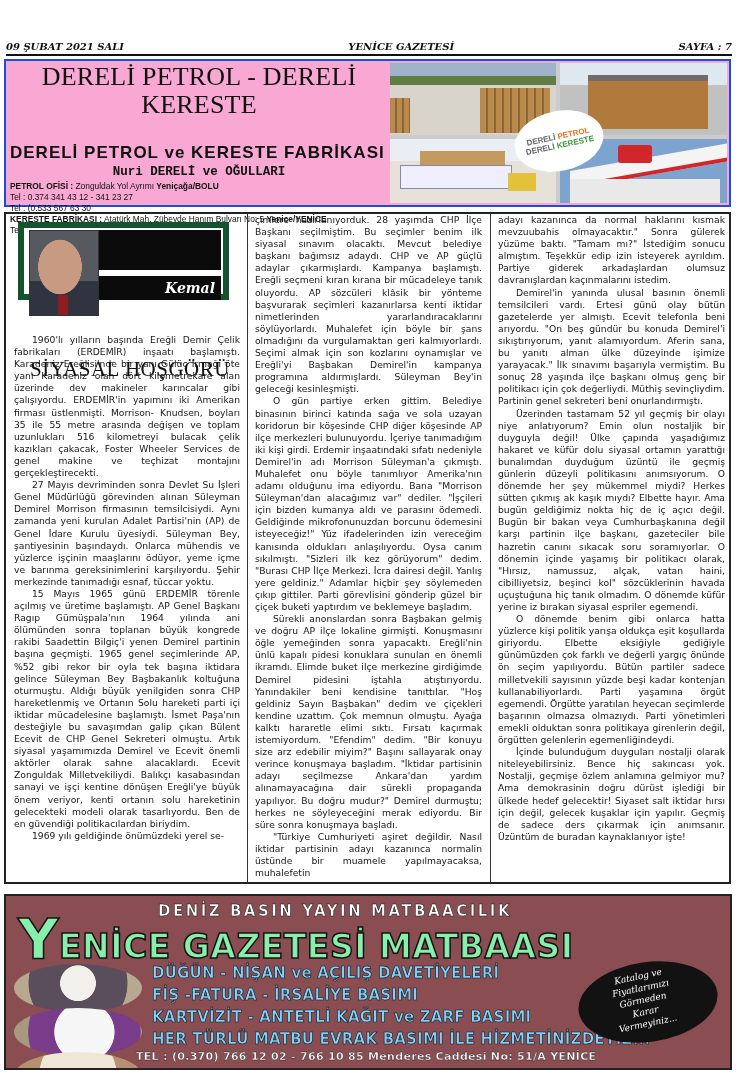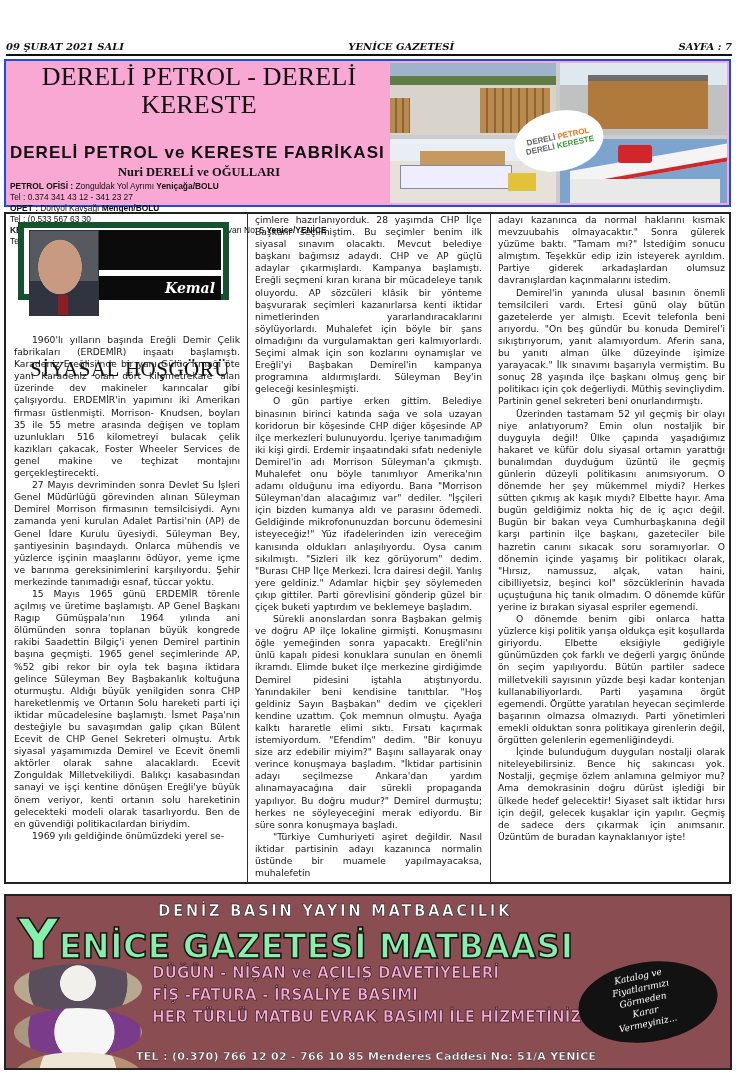--- a/index.html
+++ b/index.html
@@ -3,21 +3,21 @@
 <meta charset="utf-8">
 <style>
   html,body{margin:0;padding:0;background:#fff;}
   body{width:738px;height:1075px;position:relative;overflow:hidden;font-family:"DejaVu Sans",sans-serif;color:#111;}
   .hdr{position:absolute;left:6px;right:6px;top:38px;height:14px;display:flex;justify-content:space-between;align-items:flex-end;font-family:"DejaVu Serif",serif;font-weight:bold;font-style:italic;font-size:10px;}
   .hdr-rule{position:absolute;left:6px;right:6px;top:54px;height:2px;background:#111;}
   .ad1{position:absolute;left:4px;top:59px;width:727px;height:148px;border:2px solid #1d4ed8;box-sizing:border-box;background:#f9a8d4;}
   .ad1-left{position:absolute;left:4px;top:2px;width:378px;}
   .ad1-title1{font-family:"Liberation Serif",serif;font-size:26px;line-height:28px;text-align:center;letter-spacing:0.2px;}
   .ad1-title2{font-family:"Liberation Sans",sans-serif;font-weight:bold;font-size:17px;line-height:20px;text-align:left;letter-spacing:1px;margin-top:24px;}
-  .ad1-title3{font-family:Liberation Serif, serif;font-weight:bold;font-size:12.5px;line-height:18px;text-align:center;}
+  .ad1-title3{font-family:Liberation Mono, monospace;font-weight:bold;font-size:12.5px;line-height:18px;text-align:center;}
   .ad1-line{font-family:"Liberation Sans",sans-serif;font-size:8.4px;line-height:11px;white-space:nowrap;}
   .ad1-line b{font-weight:bold;}
   .ad1-photos{position:absolute;left:384px;top:2px;width:337px;height:140px;background:#ccc;overflow:hidden;}
   .ph{position:absolute;overflow:hidden;}
   .ph1{left:0;top:0;width:166px;height:72px;background:linear-gradient(#9fb4c8 0 18%,#5f7d45 18% 30%,#d8d4cc 30% 100%);}
   .ph1 .wood{position:absolute;left:90px;top:25px;width:70px;height:45px;background:repeating-linear-gradient(90deg,#b88a4e 0 6px,#8c6533 6px 8px);}
   .ph1 .wood2{position:absolute;left:0;top:35px;width:20px;height:35px;background:repeating-linear-gradient(90deg,#b88a4e 0 5px,#8c6533 5px 7px);}
   .ph2{left:170px;top:0;width:167px;height:72px;background:linear-gradient(#dfe7ef 0 30%,#bfc2c0 30% 100%);}
   .ph2 .house{position:absolute;left:28px;top:12px;width:120px;height:48px;background:#b07a3c;border-top:6px solid #6d6d6d;}
   .ph3{left:0;top:76px;width:166px;height:64px;background:linear-gradient(#e8eef3 0 35%,#e6e2da 35% 100%);}
@@ -45,21 +45,21 @@
   .c1{left:8px;top:120px;width:226px;}
   .c2{left:249px;top:0px;width:227px;}
   .c3{left:492px;top:0px;width:227px;}
   .colrule{position:absolute;top:0;bottom:0;width:1px;background:#333;}
   .ad2{position:absolute;left:4px;top:894px;width:728px;height:176px;border:2px solid #222;box-sizing:border-box;background:#8a4d52;overflow:hidden;}
   .ad2-top{position:absolute;left:152px;top:6px;font-family:"DejaVu Sans",sans-serif;font-weight:bold;font-size:15px;letter-spacing:2.5px;color:#fff;-webkit-text-stroke:0.5px #111;}
   .ad2-main{position:absolute;left:12px;top:18px;font-family:"DejaVu Sans",sans-serif;font-weight:bold;font-size:33px;letter-spacing:0.5px;color:#86efac;-webkit-text-stroke:1.5px #111;line-height:36px;}
   .ad2-main .big{font-size:56px;line-height:50px;}
   .ad2-circles{position:absolute;left:8px;top:68px;width:128px;}
   .ad2-circles div{width:128px;height:48px;border-radius:50%;margin-bottom:-4px;}
-  .ad2-lines{position:absolute;left:146px;top:66px;font-family:"DejaVu Sans",sans-serif;font-weight:bold;font-size:15px;line-height:22px;color:#f9a8d4;-webkit-text-stroke:0.6px #111;letter-spacing:0.2px;}
+  .ad2-lines{position:absolute;left:146px;top:66px;font-family:"DejaVu Sans",sans-serif;font-weight:bold;font-size:15px;line-height:22px;color:#7dd3fc;-webkit-text-stroke:0.6px #111;letter-spacing:0.2px;}
   .ad2-tel{position:absolute;left:130px;top:154px;font-family:"DejaVu Sans",sans-serif;font-weight:bold;font-size:11px;color:#fff;-webkit-text-stroke:0.3px #111;letter-spacing:0.3px;}
   .ad2-oval{position:absolute;left:572px;top:66px;width:140px;height:80px;border-radius:50%;background:#121212;transform:rotate(-8deg);}
   .ad2-oval-text{position:absolute;left:582px;top:74px;width:110px;font-family:"DejaVu Serif",serif;font-style:italic;font-size:9px;line-height:12px;color:#fff;text-align:center;transform:rotate(-12deg);}
 </style>
 </head>
 <body>
 
 <div class="hdr">
   <span>09 ŞUBAT 2021 SALI</span>
   <span>YENİCE GAZETESİ</span>
@@ -68,21 +68,20 @@
 <div class="hdr-rule"></div>
 
 <div class="ad1">
   <div class="ad1-left">
     <div class="ad1-title1">DERELİ PETROL - DERELİ KERESTE</div>
     <div class="ad1-title2">DERELİ PETROL ve KERESTE FABRİKASI</div>
     <div class="ad1-title3">Nuri DERELİ ve OĞULLARI</div>
     <div>
       <div class="ad1-line"><b>PETROL OFİSİ :</b><span> Zonguldak Yol Ayrımı </span><b>Yeniçağa/BOLU</b></div>
       <div class="ad1-line"><span>Tel : 0.374 341 43 12 - 341 23 27</span></div>
-      <div class="ad1-line"><b>OPET :</b><span> Dörtyol Kavşağı </span><b>Mengen/BOLU</b></div>
       <div class="ad1-line"><span>Tel : (0.533 567 63 30</span></div>
       <div class="ad1-line"><b>KERESTE FABRİKASI :</b><span> Atatürk Mah. Zübeyde Hanım Bulvarı No: 5 </span><b>Yenice/YENİCE</b></div>
       <div class="ad1-line"><span>Tel : 0.370 766 17 17 - 0.534 112 85 12</span></div>
     </div>
   </div>
   <div class="ad1-photos">
     <div class="ph ph1">
         <div class="wood"></div>
         <div class="wood2"></div>
       </div>
@@ -143,20 +142,21 @@
   <div class="ad2-top">DENİZ BASIN YAYIN MATBAACILIK</div>
   <div class="ad2-main"><span class="big">Y</span><span>ENİCE GAZETESİ MATBAASI</span></div>
   <div class="ad2-circles">
     <div style="background:radial-gradient(circle at 50% 40%,#f2f0ea 0 25%,#5a4e5c 26% 70%,#b7a88f 71%);"></div>
     <div style="background:radial-gradient(circle at 55% 50%,#f6f6f6 0 40%,#7a3b8a 41% 75%,#a99880 76%);"></div>
     <div style="background:radial-gradient(circle at 50% 45%,#efe7d6 0 55%,#b79072 56%);"></div>
   </div>
   <div class="ad2-lines">
     <div>DÜĞÜN - NİŞAN ve AÇILIŞ DAVETİYELERİ</div>
     <div>FİŞ -FATURA - İRSALİYE BASIMI</div>
+    <div>KARTVİZİT - ANTETLİ KAĞIT ve ZARF BASIMI</div>
     <div>HER TÜRLÜ MATBU EVRAK BASIMI İLE HİZMETİNİZDEYİZ...</div>
   </div>
   <div class="ad2-oval"></div>
   <div class="ad2-oval-text">
     <div>Katalog ve</div>
     <div>Fiyatlarımızı</div>
     <div>Görmeden</div>
     <div>Karar</div>
     <div>Vermeyiniz...</div>
   </div>

